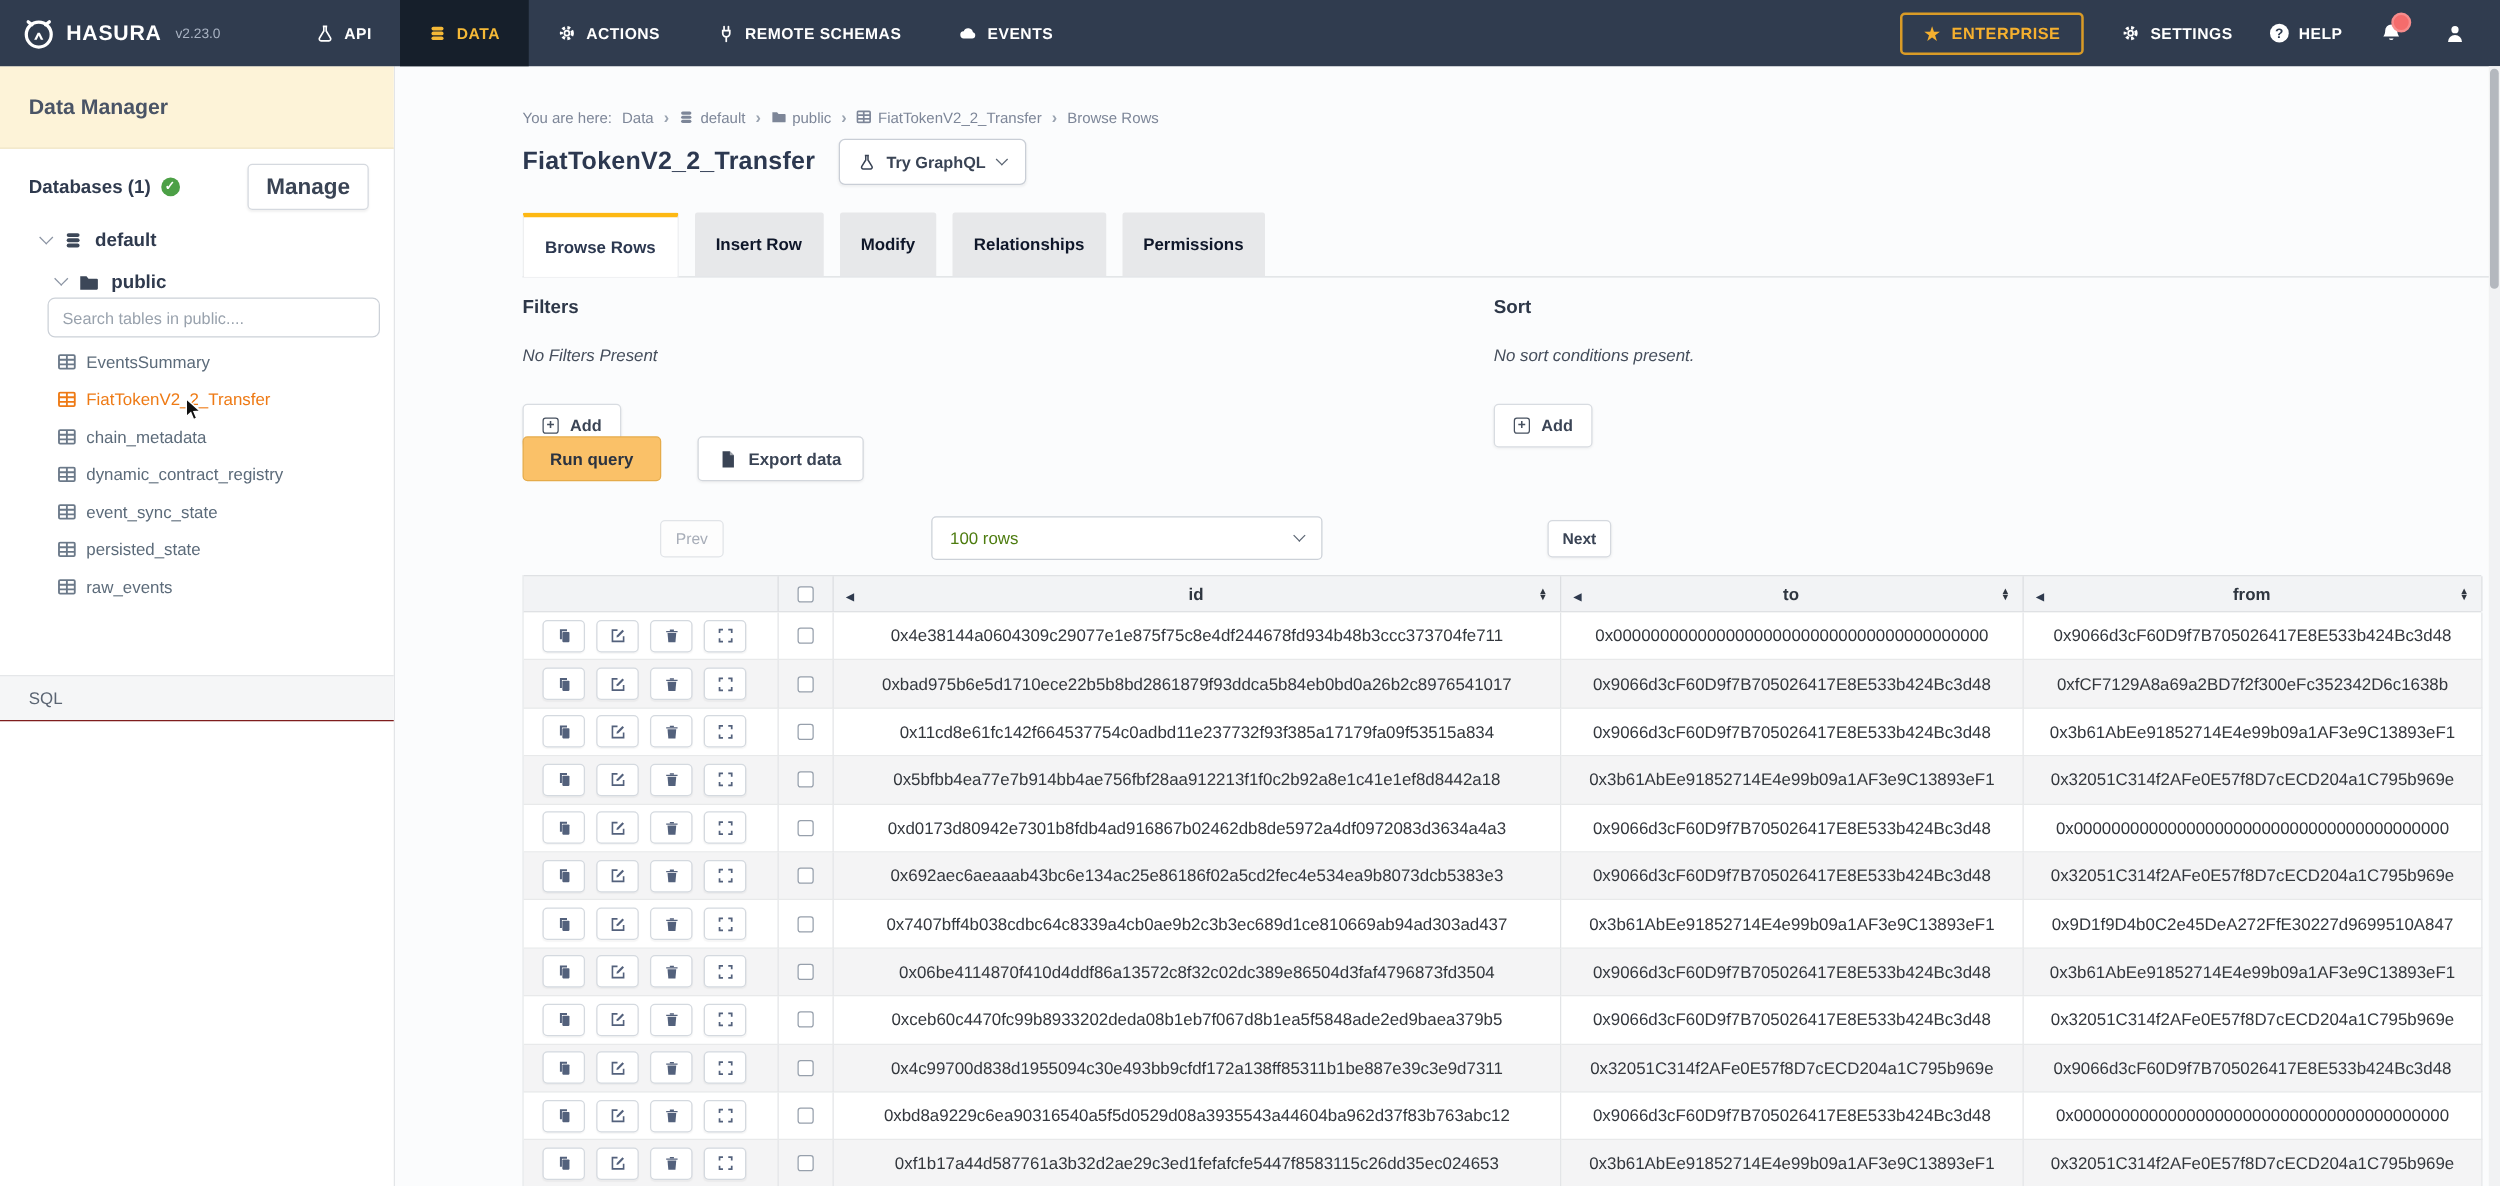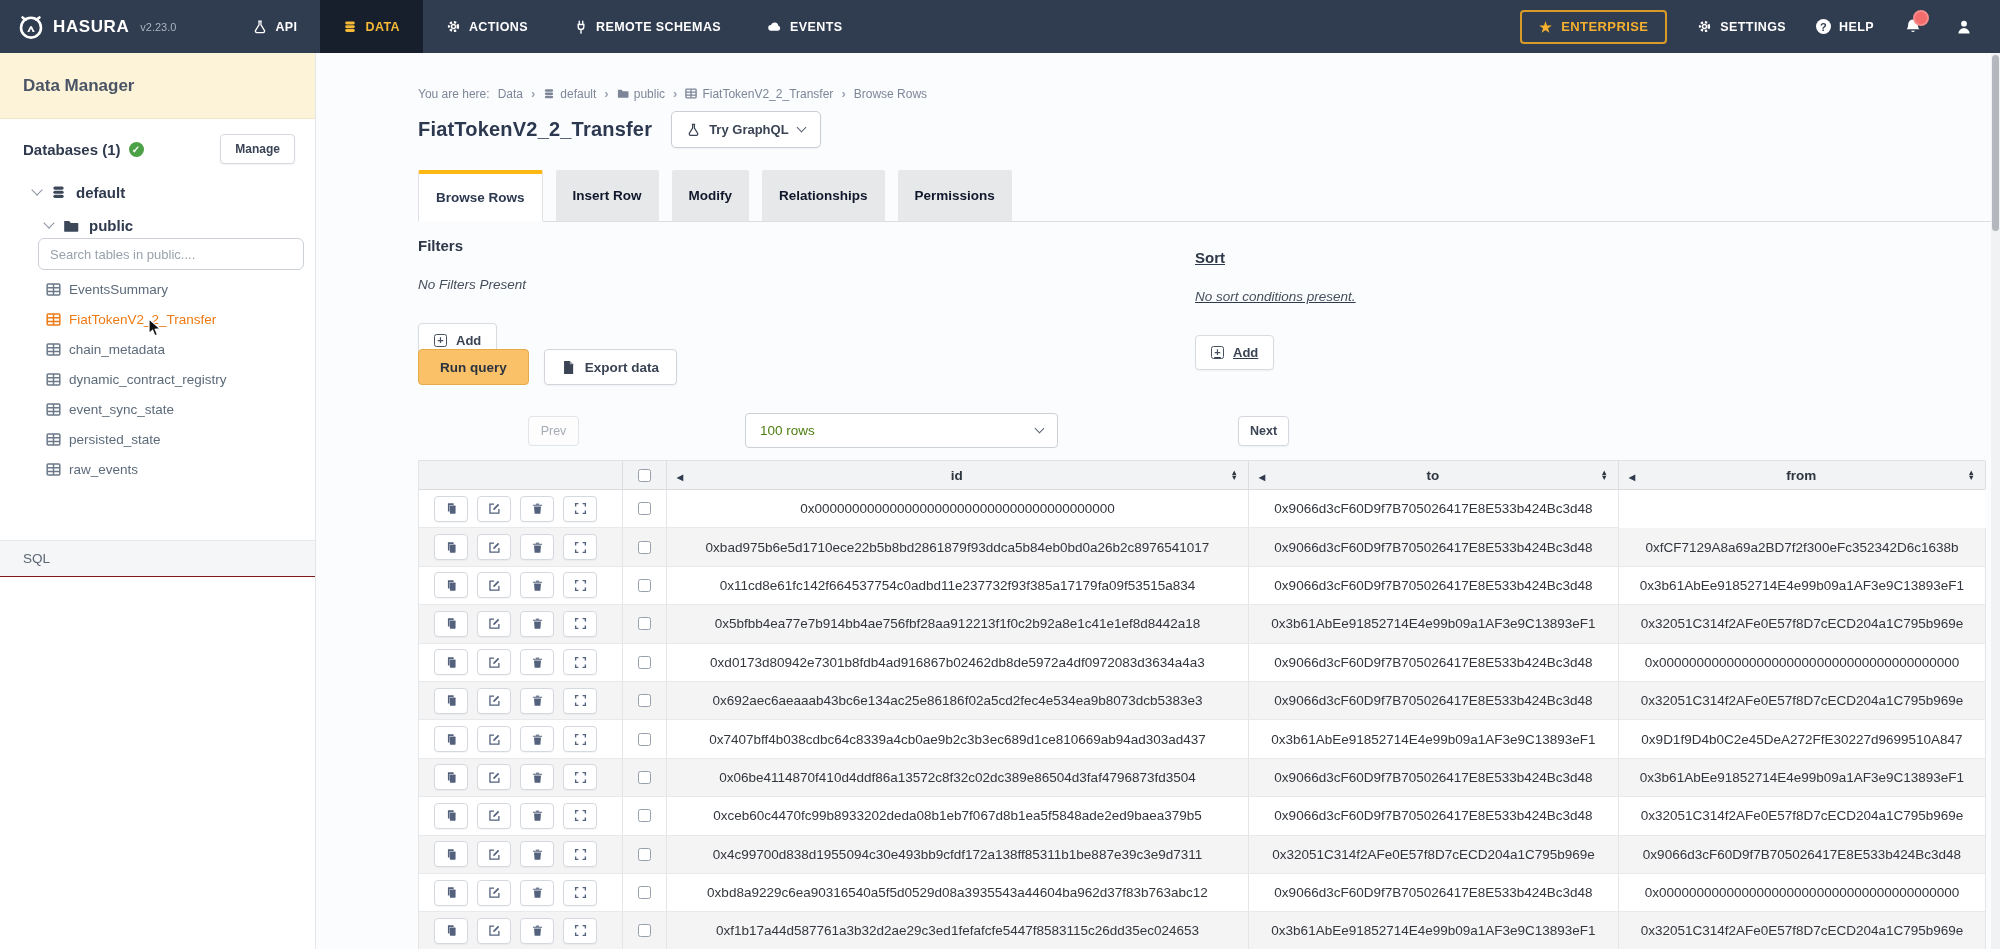--- a/index.html
+++ b/index.html
@@ -26,21 +26,21 @@
   .badge { position:absolute; top:-8px; right:-7px; width:16px; height:16px; border-radius:50%; background:#f56c6c; border:2px solid #f78c8c; }
   .gear-dash { color:#fff; }
 
   
   .sidebar { position:absolute; top:53px; left:0; width:316px; height:896px; background:#fff; border-right:1px solid #e3e5e8; z-index:5; }
   .side-header { height:66px; background:#fdf3d8; border-bottom:1px solid #f0e5c6; display:flex; align-items:center; padding-left:23px; font-size:17px; font-weight:bold; color:#4a5466; }
   .db-row { position:absolute; top:81px; left:23px; right:20px; height:30px; display:flex; align-items:center; }
   .db-label { font-size:15px; font-weight:bold; color:#2f3a4e; display:flex; align-items:center; gap:8px; }
   .check-circle { width:15px; height:15px; border-radius:50%; background:#4ca046; color:#fff; font-size:10px; display:flex; align-items:center; justify-content:center; }
   .check-circle::before { content:"✓"; }
-  .manage-btn { margin-left:auto; background:#fff; border:1px solid #d5d9df; border-radius:4px; padding:7px 14px; font-size:12px; font-weight:bold; color:#3a4455; box-shadow:0 1px 2px rgba(0,0,0,.06); cursor:pointer; }
+  .manage-btn { margin-left:auto; background:#fff; border:1px solid #d5d9df; border-radius:4px; padding:7px 14px; font-size:18px; font-weight:bold; color:#3a4455; box-shadow:0 1px 2px rgba(0,0,0,.06); cursor:pointer; }
   .tree-row { position:absolute; display:flex; align-items:center; gap:10px; font-size:15px; font-weight:bold; color:#2f3a4e; cursor:pointer; }
   .tree-default { top:131px; left:33px; }
   .tree-public  { top:164px; left:45px; }
   .chev-down { width:8px; height:8px; border-right:1.7px solid #8b94a3; border-bottom:1.7px solid #8b94a3; transform:rotate(45deg); margin-top:-5px; }
   .tree-icon { color:#3c4758; }
   .search-input { position:absolute; top:185px; left:38px; width:266px; height:32px; border:1px solid #ccd1d8; border-radius:6px; font-size:13px; padding:0 11px; color:#333; font-family:"Liberation Sans", sans-serif; background:#fff; }
   .search-input::placeholder { color:#99a2ad; }
   .table-list { position:absolute; top:221px; left:46px; right:8px; }
   .side-table { display:flex; align-items:center; gap:8px; height:30px; font-size:13.5px; color:#5c6b7a; cursor:pointer; white-space:nowrap; }
   .side-table .tbl-icon { color:#6b7989; }
@@ -57,28 +57,28 @@
   .title-row { position:absolute; top:58px; left:101px; display:flex; align-items:center; gap:19px; }
   .page-title { font-size:20px; font-weight:bold; color:#2c3850; letter-spacing:.2px; }
   .try-btn { display:flex; align-items:center; gap:9px; background:#fff; border:1px solid #c9ced6; border-radius:5px; padding:10px 15px; font-size:13px; font-weight:bold; color:#3a4455; box-shadow:0 1px 2px rgba(0,0,0,.05); cursor:pointer; }
   .chev-sm { width:7px; height:7px; border-right:1.7px solid #5a6472; border-bottom:1.7px solid #5a6472; transform:rotate(45deg); margin-top:-4px; }
 
   .tabs { position:absolute; top:117px; left:101px; right:0; height:52px; display:flex; gap:13px; border-bottom:1px solid #dcdee1; align-items:stretch; }
   .tab { padding:0 17px; background:#e7e8ea; display:flex; align-items:center; font-size:13.5px; font-weight:bold; color:#0f172a; cursor:pointer; border-radius:2px 2px 0 0; }
   .tab.active { background:#fff; border-top:4px solid #fdb813; border-left:1px solid #e0e2e5; border-right:1px solid #e0e2e5; border-bottom:1px solid #fff; margin-bottom:-1px; color:#2c3850; }
 
   .filters-block { position:absolute; top:184px; left:101px; }
-  .sort-block { position:absolute; top:196px; left:878px;text-decoration:underline; }
+  .sort-block { position:absolute; top:184px; left:878px; }
   .section-heading { font-size:15px; font-weight:bold; color:#2d3748; }
   .empty-note { margin-top:23px; font-size:13.5px; font-style:italic; color:#454e5c; }
   .add-btn { margin-top:31px; display:flex; align-items:center; gap:9px; background:#fff; border:1px solid #d8dce1; border-radius:4px; padding:9px 15px; font-size:13px; font-weight:bold; color:#3a4455; box-shadow:0 1px 2px rgba(0,0,0,.05); cursor:pointer; width:max-content; }
   .plus-icon { width:13px; height:13px; border:1.4px solid #46505f; border-radius:2.5px; display:flex; align-items:center; justify-content:center; font-size:11px; font-weight:bold; color:#46505f; line-height:1; }
   .plus-icon::before { content:"+"; margin-top:-1px; }
 
-  .actions-row { position:absolute; top:296px; left:101px; display:flex; gap:15px;align-items:center; }
+  .actions-row { position:absolute; top:296px; left:101px; display:flex; gap:29px;align-items:center; }
   .run-btn { background:#fac168; border:1px solid #e5ab4a; border-radius:4px; height:36px; padding:0 21px; font-size:13.5px; font-weight:bold; color:#2b3340; display:flex; align-items:center; cursor:pointer; font-family:"Liberation Sans", sans-serif; }
   .export-btn { background:#fff; border:1px solid #d2d6dc; border-radius:4px; height:36px; padding:0 17px; font-size:13.5px; font-weight:bold; color:#3a4455; display:flex; align-items:center; gap:10px; box-shadow:0 1px 2px rgba(0,0,0,.05); cursor:pointer; }
   .export-btn .ficon { color:#3a4455; }
 
   .pagination { position:absolute; top:360px; left:101px; width:1567px; height:36px; }
   .prev-btn { position:absolute; left:110px; top:3px; width:51px; height:30px; background:#fdfdfd; border:1px solid #e1e4e8; border-radius:4px; font-size:12.5px; color:#a7adb8; display:flex; align-items:center; justify-content:center; cursor:pointer; }
   .pagesize-select { position:absolute; left:327px; top:0; width:313px; height:35px; background:#fff; border:1px solid #ccd1d8; border-radius:4px; display:flex; align-items:center; justify-content:space-between; padding:0 14px; font-size:13.5px; color:#4d7c0f; cursor:pointer; }
   .next-btn { position:absolute; left:820px; top:3px; width:51px; height:30px; background:#fff; border:1px solid #d5d9df; border-radius:4px; font-size:12.5px; font-weight:bold; color:#3a4455; display:flex; align-items:center; justify-content:center; box-shadow:0 1px 2px rgba(0,0,0,.05); cursor:pointer; }
 
   
@@ -475,20 +475,21 @@
             </button>
             <button class="abtn">
               <svg width="13" height="13" viewBox="0 0 16 16" fill="none" stroke="currentColor" stroke-width="1.7">
                 <path d="M2 5.4V2h3.4M10.6 2H14v3.4M14 10.6V14h-3.4M5.4 14H2v-3.4"></path>
               </svg>
             </button>
           </div>
           <div class="cell">
             <span class="checkbox"></span>
           </div>
+          <div class="cell">0x4e38144a0604309c29077e1e875f75c8e4df244678fd934b48b3ccc373704fe711</div>
           <div class="cell">0x0000000000000000000000000000000000000000</div>
           <div class="cell">0x9066d3cF60D9f7B705026417E8E533b424Bc3d48</div>
         </div>
 
         <div class="trow">
           <div class="cell actions">
             <button class="abtn">
               <svg width="13" height="13" viewBox="0 0 16 16" fill="currentColor">
                 <path d="M3.6 1.6h7v2H5.6v8h-2z"></path>
                 <rect x="6" y="4.4" width="7" height="10" rx="0.8"></rect>

